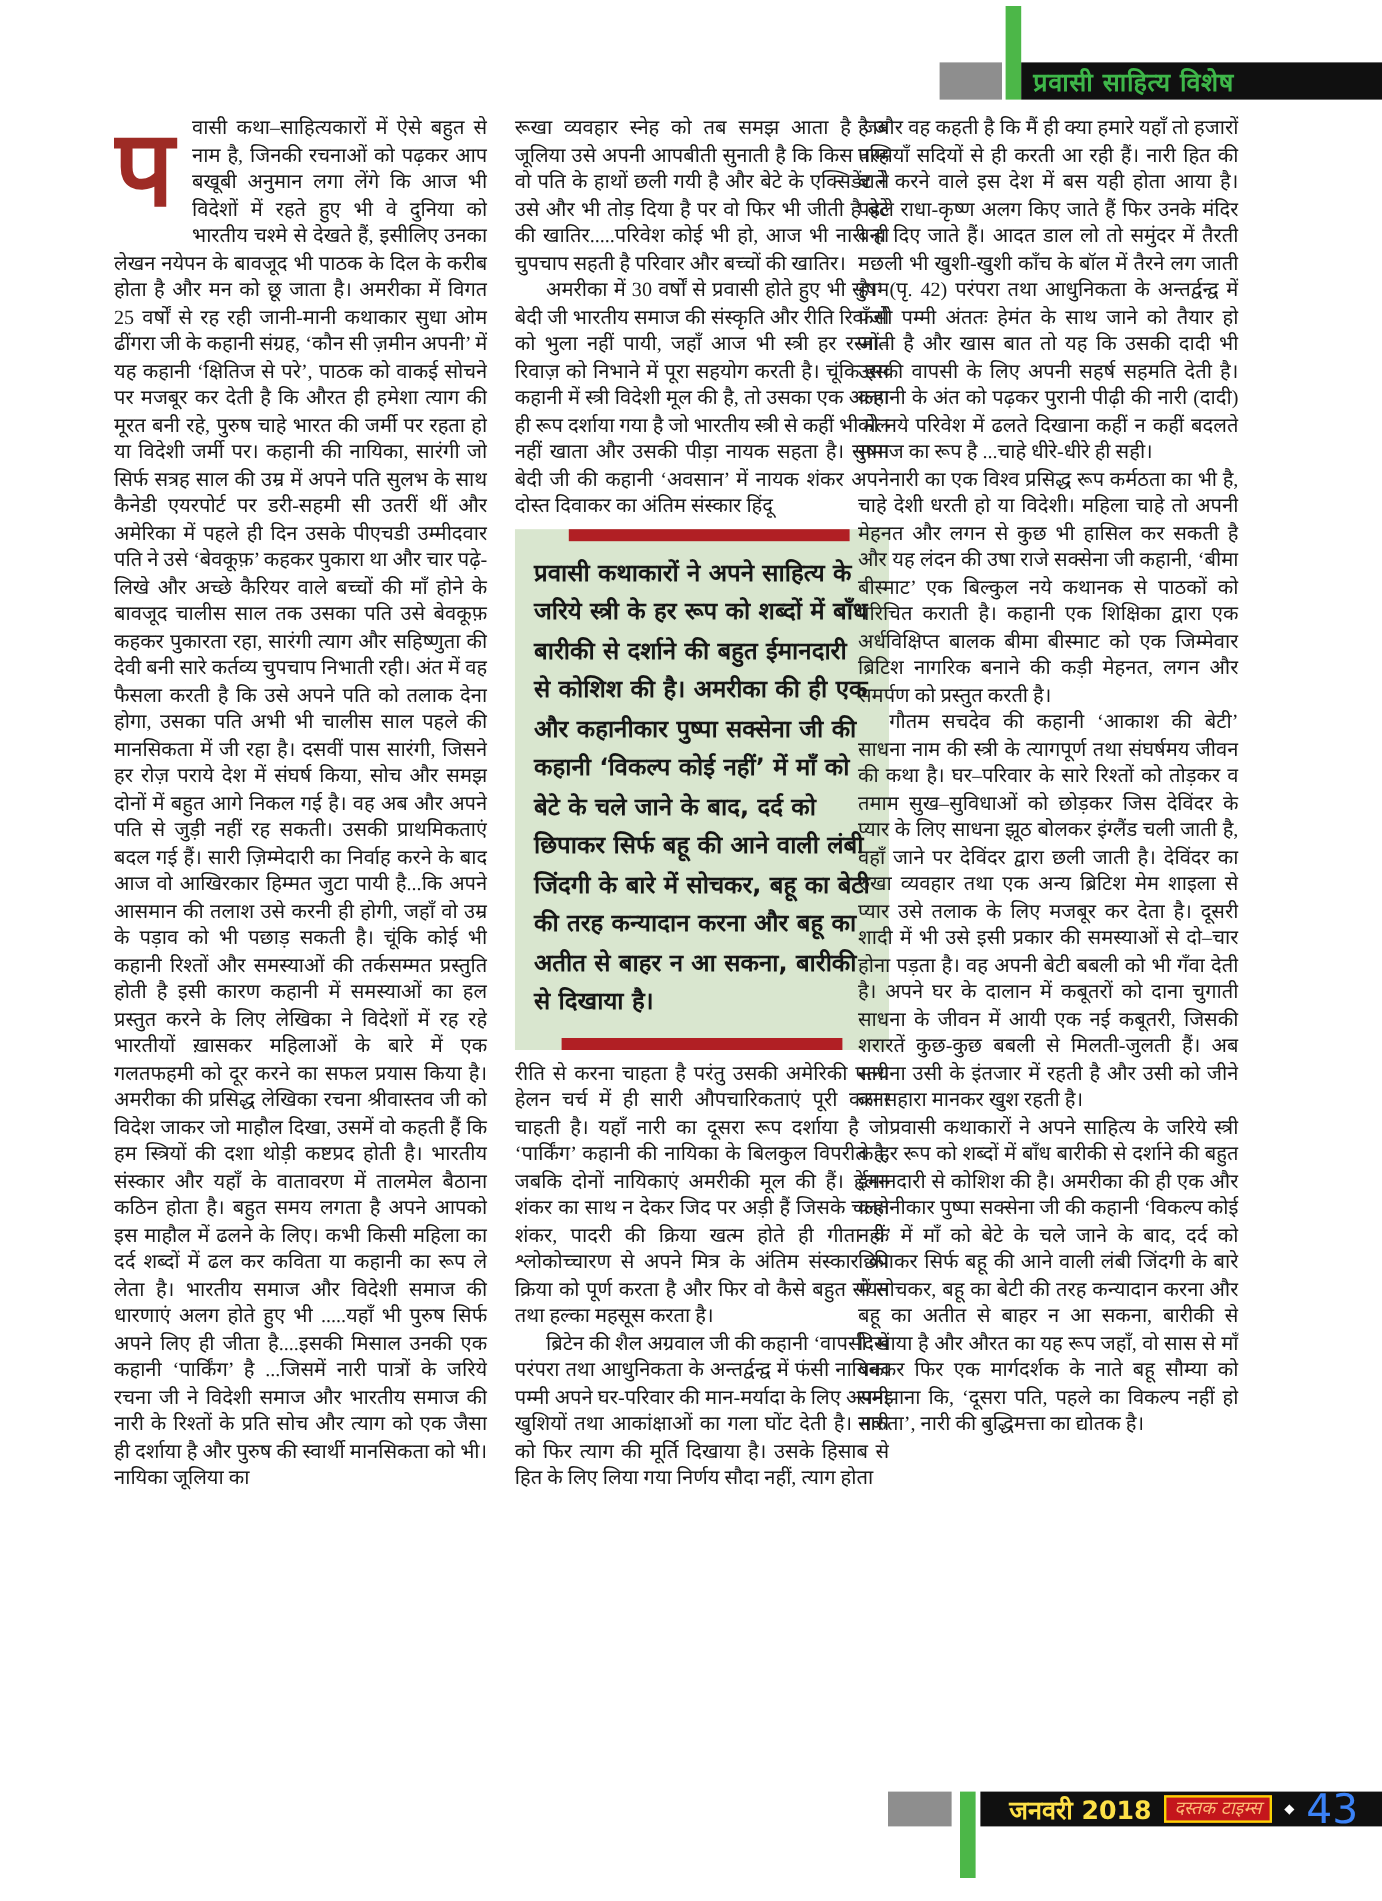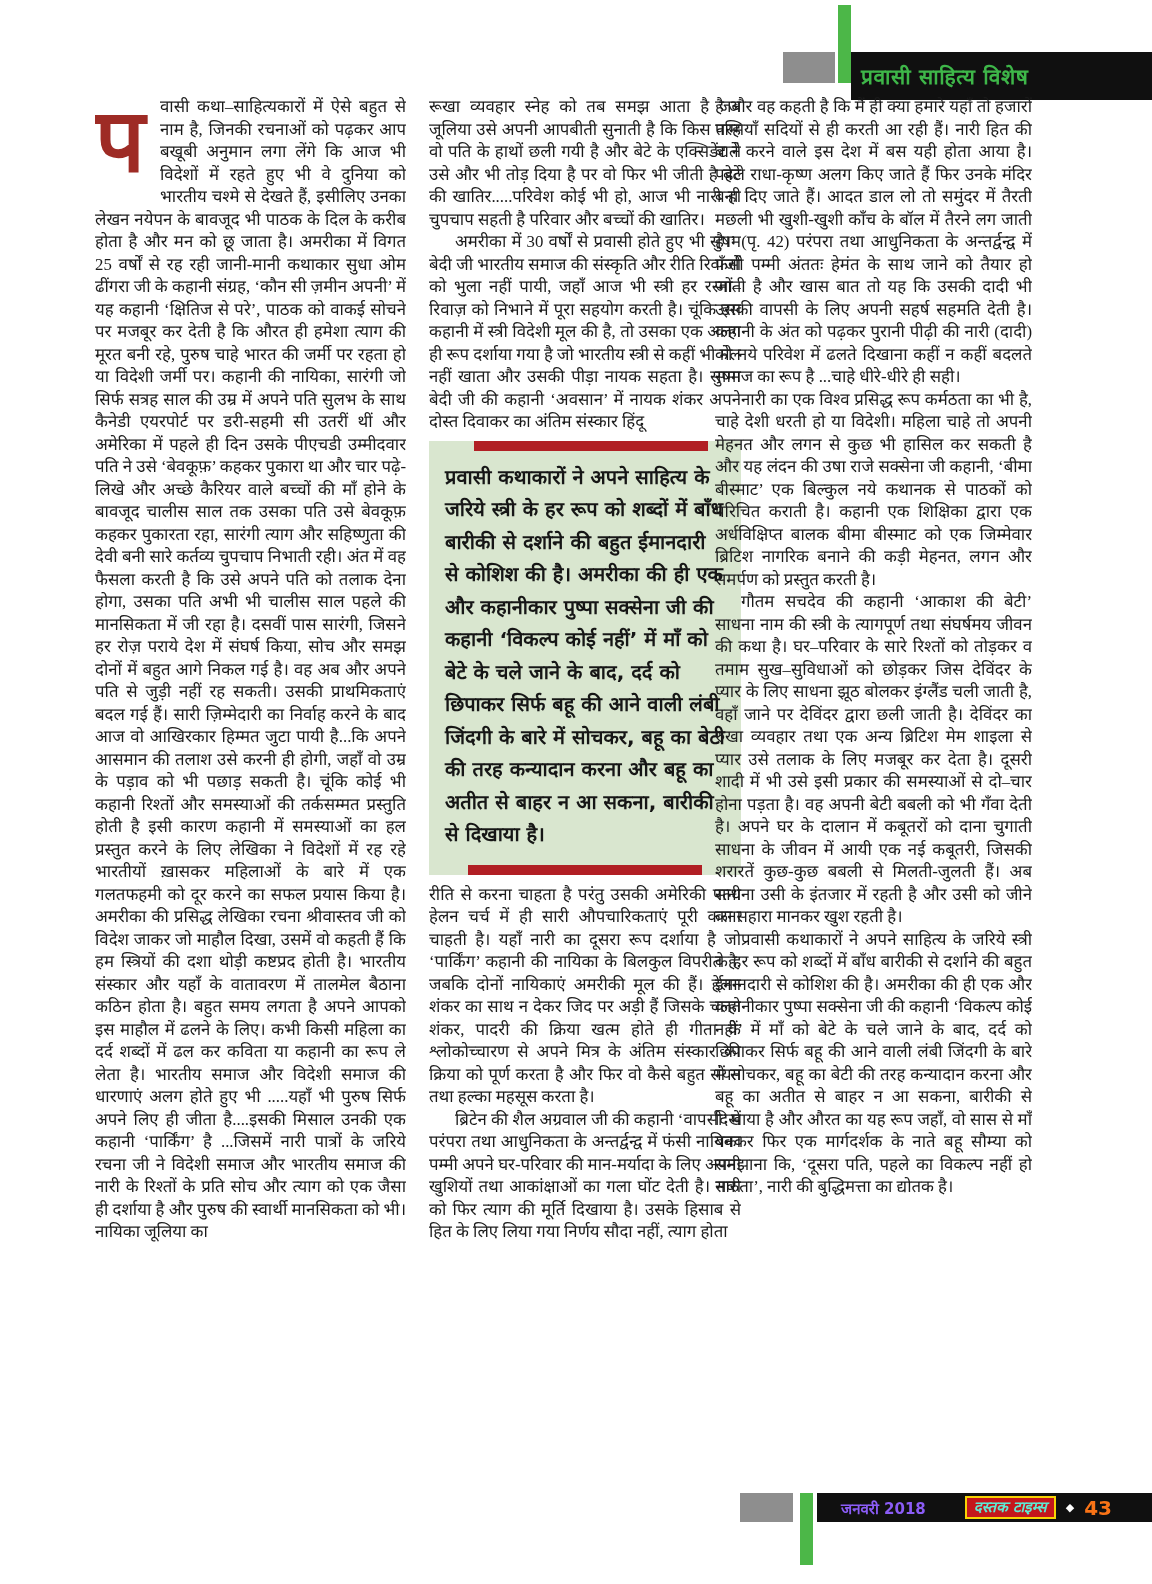--- a/index.html
+++ b/index.html
@@ -4,21 +4,21 @@
 <style>
   html,body{margin:0;padding:0;background:#ffffff;}
   .page{
     position:relative;width:1152px;height:1584px;background:#ffffff;
     font-family:"Liberation Serif","DejaVu Serif",serif;color:#1a1a1a;
     overflow:hidden;
   }
   
   .hdr-gray{position:absolute;left:783px;top:52px;width:52px;height:31px;background:#8e8e8e;}
   .hdr-green{position:absolute;left:838px;top:5px;width:13px;height:78px;background:#4cb748;}
-  .hdr-black{position:absolute;left:851px;top:52px;width:301px;height:48px;background:#101010;
+  .hdr-black{position:absolute;left:851px;top:52px;width:301px;height:31px;background:#101010;
     display:flex;align-items:center;}
   .hdr-black span{
     font-family:"DejaVu Sans","Liberation Sans",sans-serif;
     color:#3eb649;font-size:21px;font-weight:bold;padding-left:10px;letter-spacing:.5px;}
   
   .col{position:absolute;top:96px;height:1406px;overflow:hidden;
     font-size:16.8px;line-height:22.5px;text-align:justify;}
   .col1{left:95px;width:311px;}
   .col2{left:429px;width:312px;}
   .col3{left:715px;width:317px;}
@@ -35,25 +35,25 @@
   .pq-text{
     margin:0;padding:10px 16px 14px 16px;
     font-family:"DejaVu Sans","Liberation Sans",sans-serif;
     font-weight:bold;font-size:20px;line-height:32.5px;text-align:left;color:#161616;}
   
   .ftr-gray{position:absolute;left:740px;top:1493px;width:53px;height:29px;background:#8e8e8e;}
   .ftr-green{position:absolute;left:800px;top:1493px;width:13px;height:72px;background:#4cb748;}
   .ftr-black{position:absolute;left:817px;top:1493px;width:335px;height:29px;background:#101010;
     display:flex;align-items:center;gap:10px;
     font-family:"DejaVu Sans","Liberation Sans",sans-serif;}
-  .ftr-date{color:#8b5cf6;font-size:15px;font-weight:bold;margin-left:24px;}
-  .ftr-logo{background:#c4161c;border:2px solid #f8d304;color:#5eead4;
-    font-size:15px;font-weight:bold;font-style:italic;padding:0 7px;line-height:19px;margin-left:29px;}
+  .ftr-date{color:#fde047;font-size:21px;font-weight:bold;margin-left:24px;}
+  .ftr-logo{background:#c4161c;border:2px solid #f8d304;color:#fdba74;
+    font-size:15px;font-weight:normal;font-style:italic;padding:0 7px;line-height:19px;}
   .ftr-diamond{color:#ffffff;font-size:11px;}
-  .ftr-page{color:#f97316;font-size:20px;font-weight:bold;line-height:28px;}
+  .ftr-page{color:#3b82f6;font-size:34px;font-weight:normal;line-height:28px;}
 </style>
 </head>
 <body>
 
 <div class="page">
 
   <div class="hdr-gray"></div>
   <div class="hdr-green"></div>
   <div class="hdr-black">
     <span>प्रवासी साहित्य विशेष</span>

